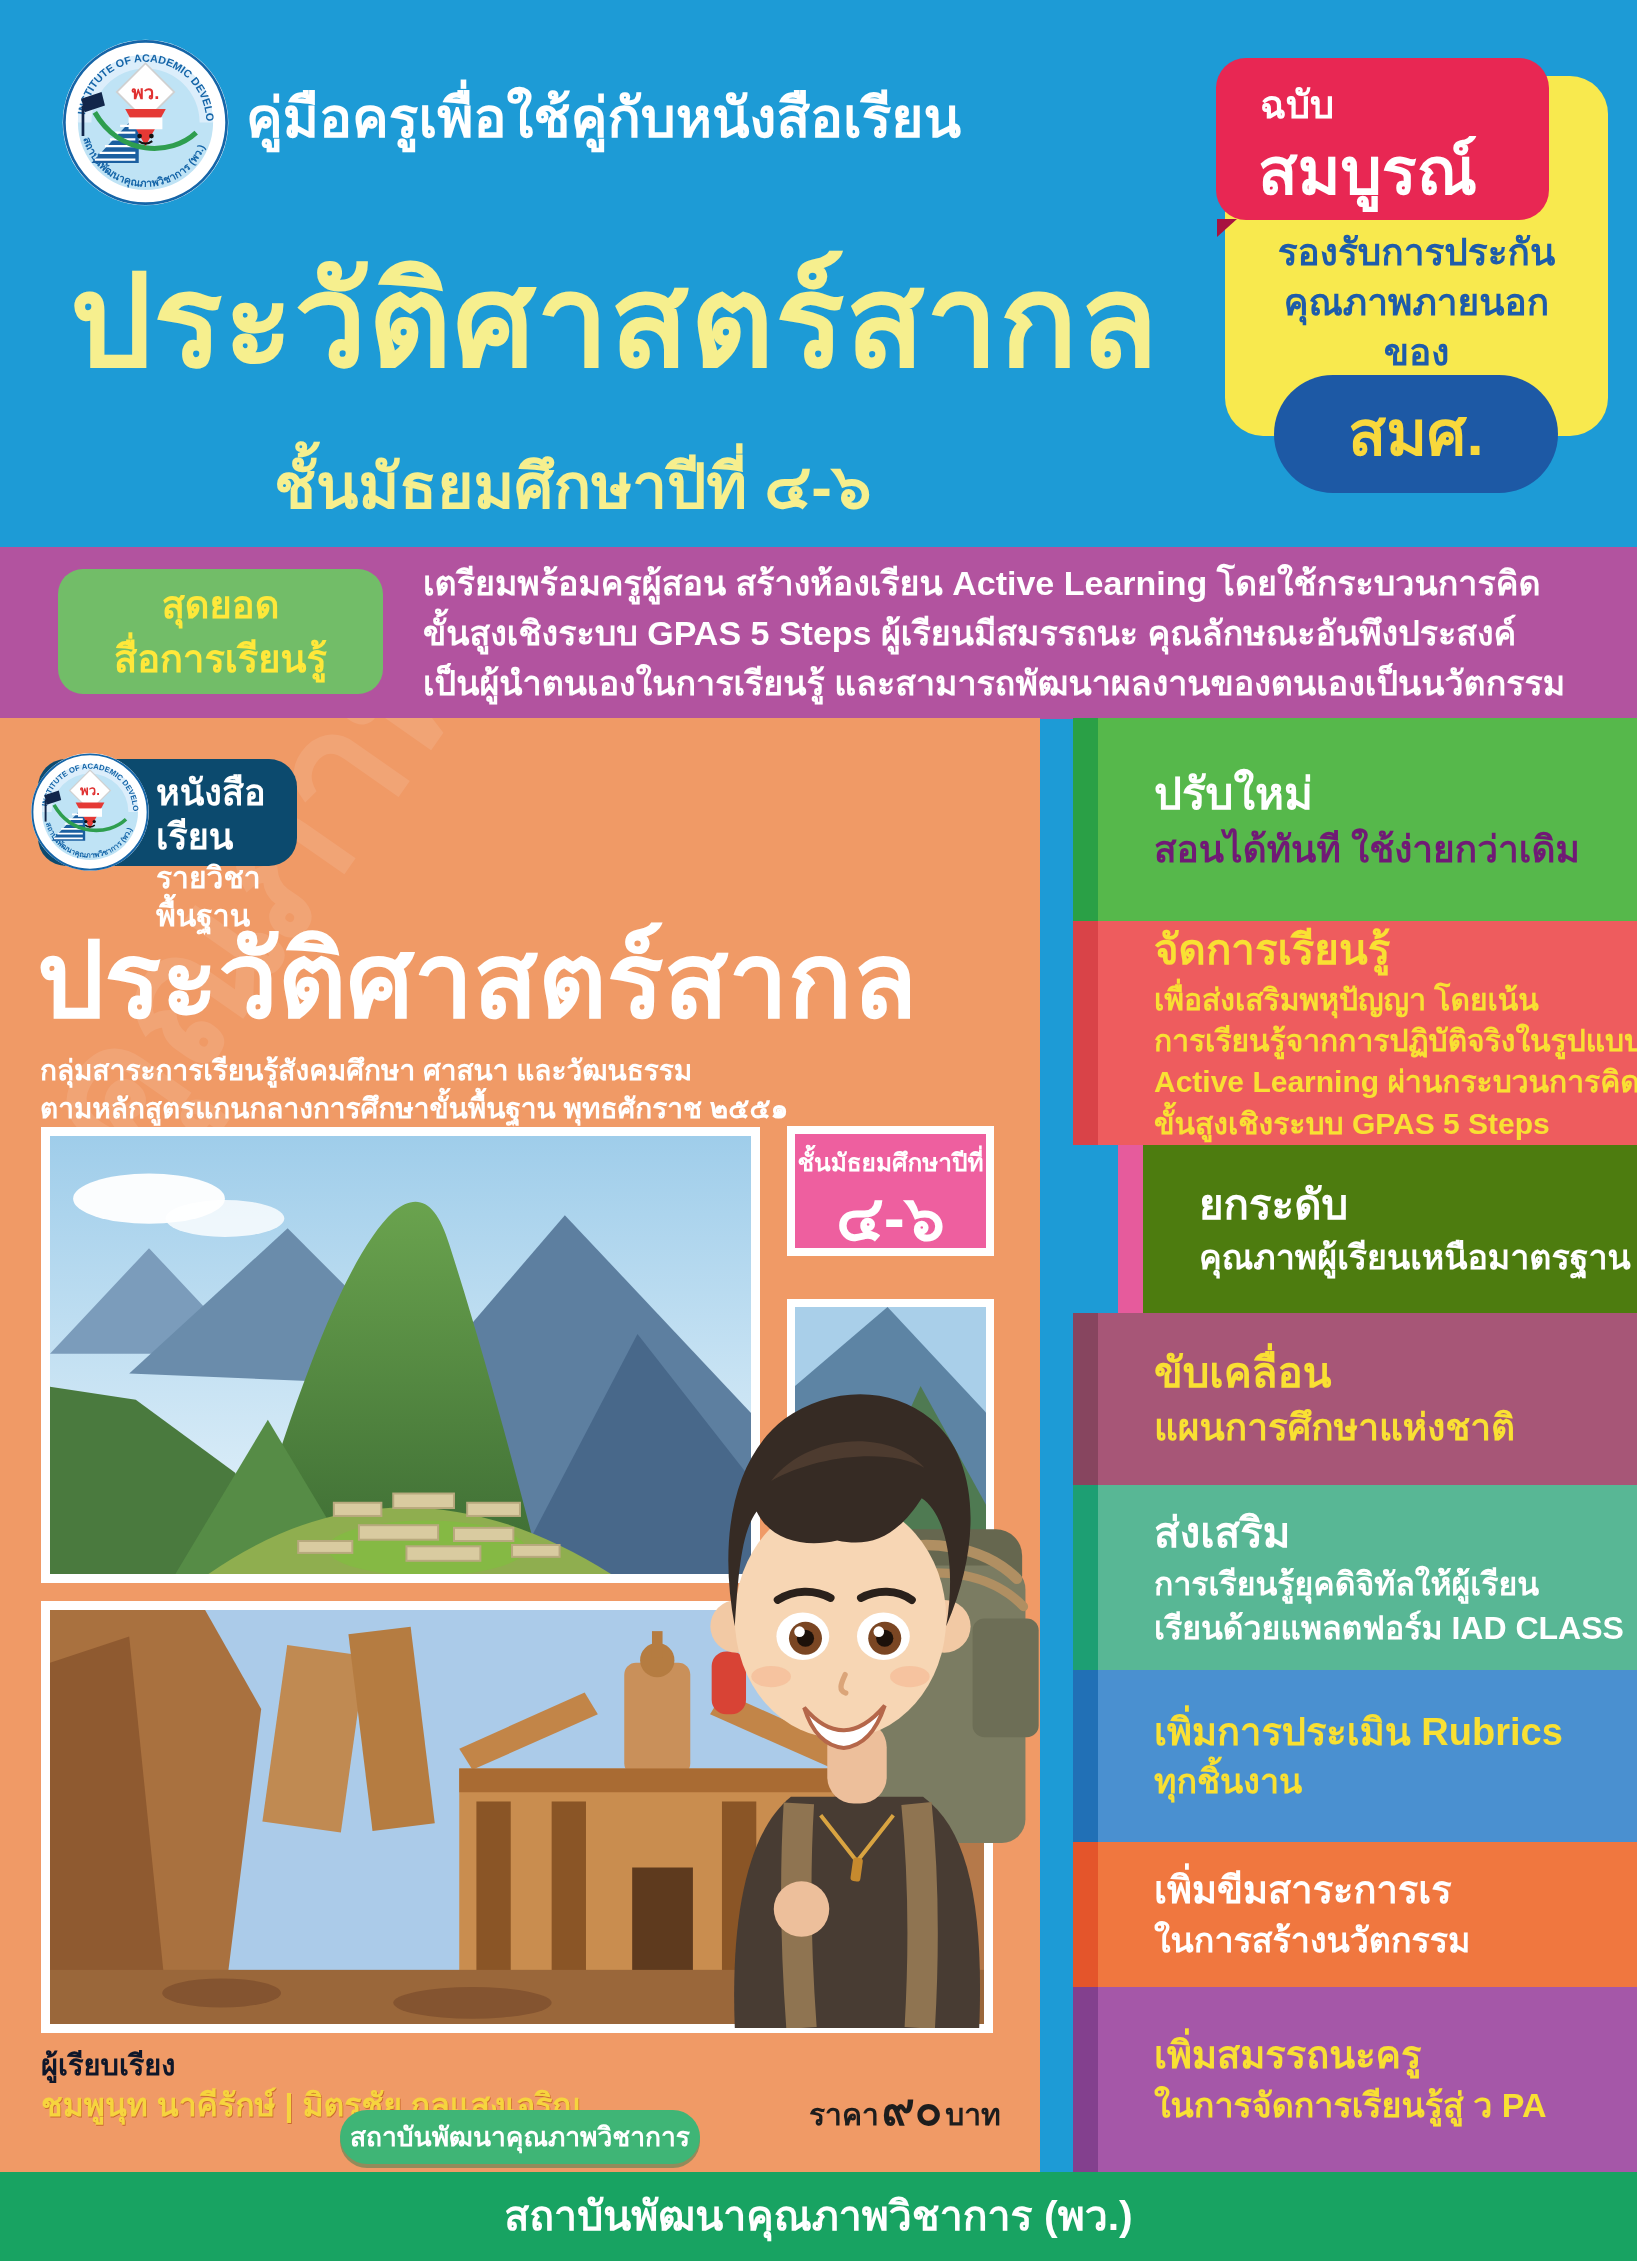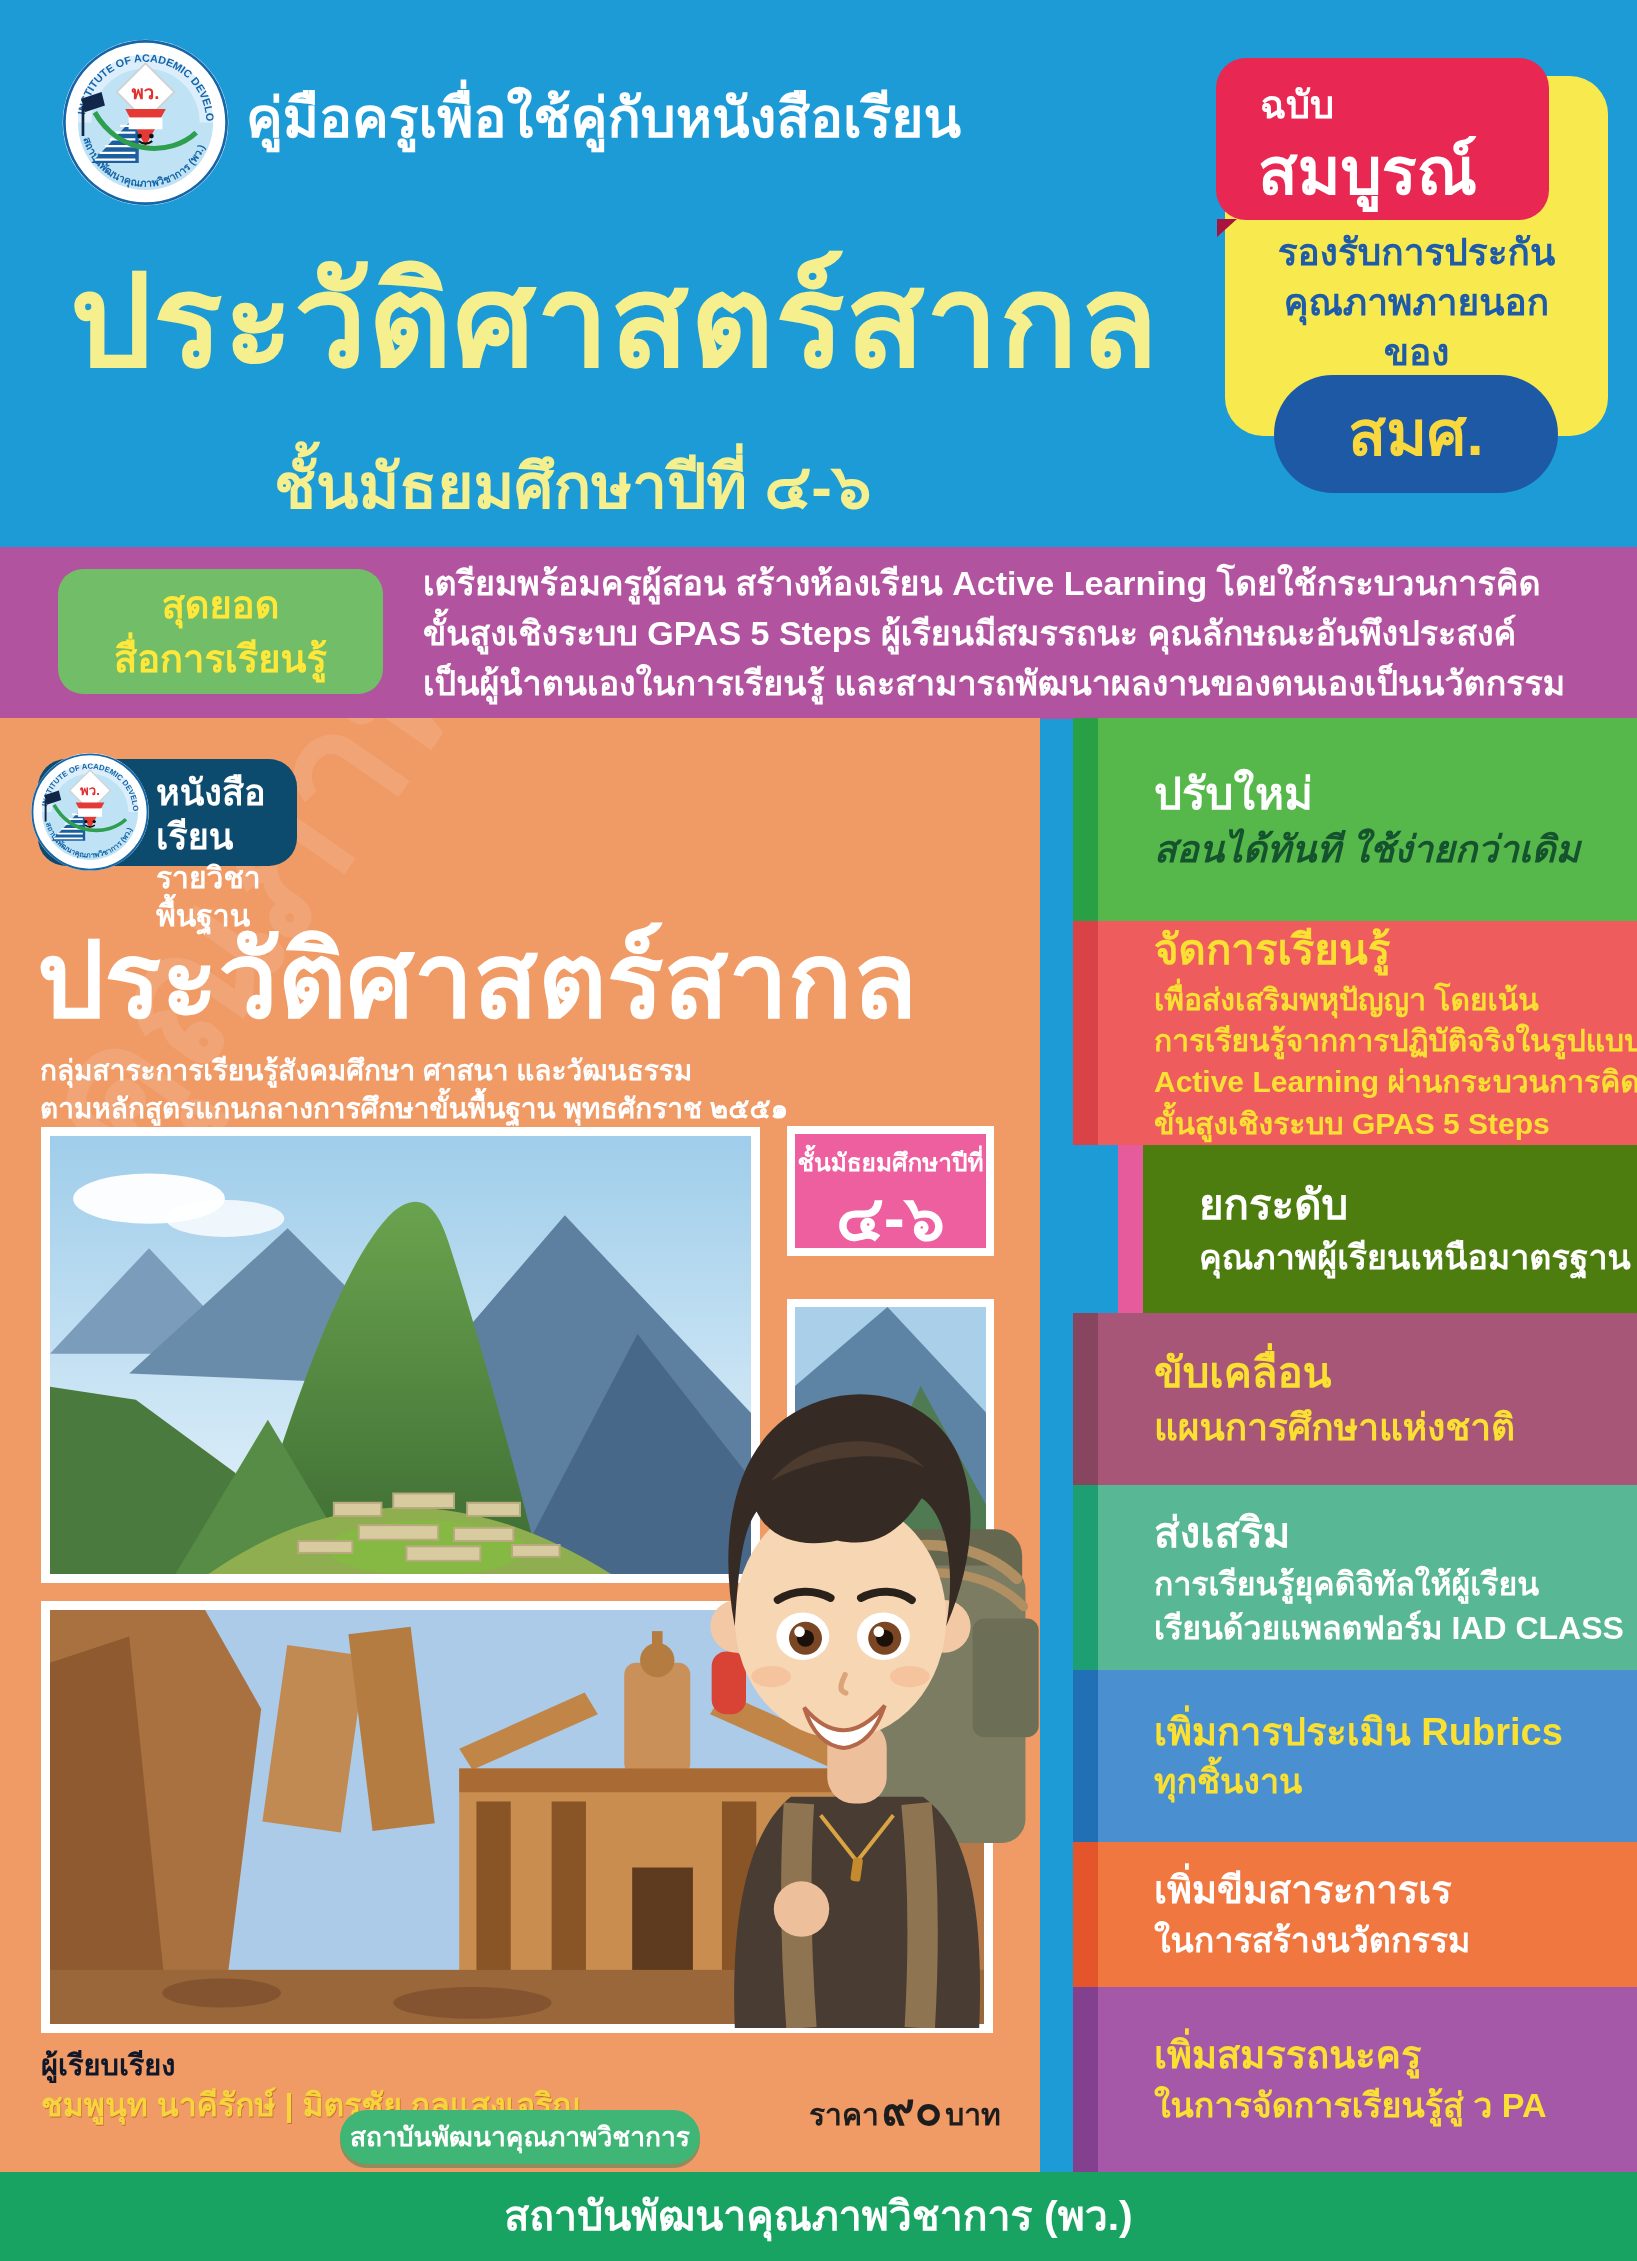--- a/index.html
+++ b/index.html
@@ -277,21 +277,21 @@
     <div class="abs publisher-pill">
       <span>สถาบันพัฒนาคุณภาพวิชาการ (พว.)</span>
     </div>
   </div>
 
   <div class="abs features" id="features">
       <div class="feature" style="height: 203px; background: rgb(86, 184, 75);">
         <div class="strip" style="background: rgb(42, 160, 70);"></div>
         <div class="fcontent">
           <div class="ftitle" style="color: rgb(255, 255, 255); font-size: 44px;">ปรับใหม่</div>
-          <div class="fline" style="color: #14532d; font-size: 37px; font-style: italic;">สอนได้ทันที ใช้ง่ายกว่าเดิม</div>
+          <div class="fline" style="color: #701a75; font-size: 37px;">สอนได้ทันที ใช้ง่ายกว่าเดิม</div>
         </div>
       </div>
       <div class="feature" style="height: 224px; background: rgb(238, 92, 94);">
         <div class="strip" style="background: rgb(217, 67, 72);"></div>
         <div class="fcontent">
           <div class="ftitle" style="color: rgb(249, 224, 51); font-size: 42px;">จัดการเรียนรู้</div>
           <div class="fline" style="color: rgb(249, 224, 51); font-size: 30px;">เพื่อส่งเสริมพหุปัญญา โดยเน้น</div>
           <div class="fline" style="color: rgb(249, 224, 51); font-size: 30px;">การเรียนรู้จากการปฏิบัติจริงในรูปแบบ</div>
           <div class="fline" style="color: rgb(249, 224, 51); font-size: 30px;">Active Learning ผ่านกระบวนการคิด</div>
           <div class="fline" style="color: rgb(249, 224, 51); font-size: 30px;">ขั้นสูงเชิงระบบ GPAS 5 Steps</div>

